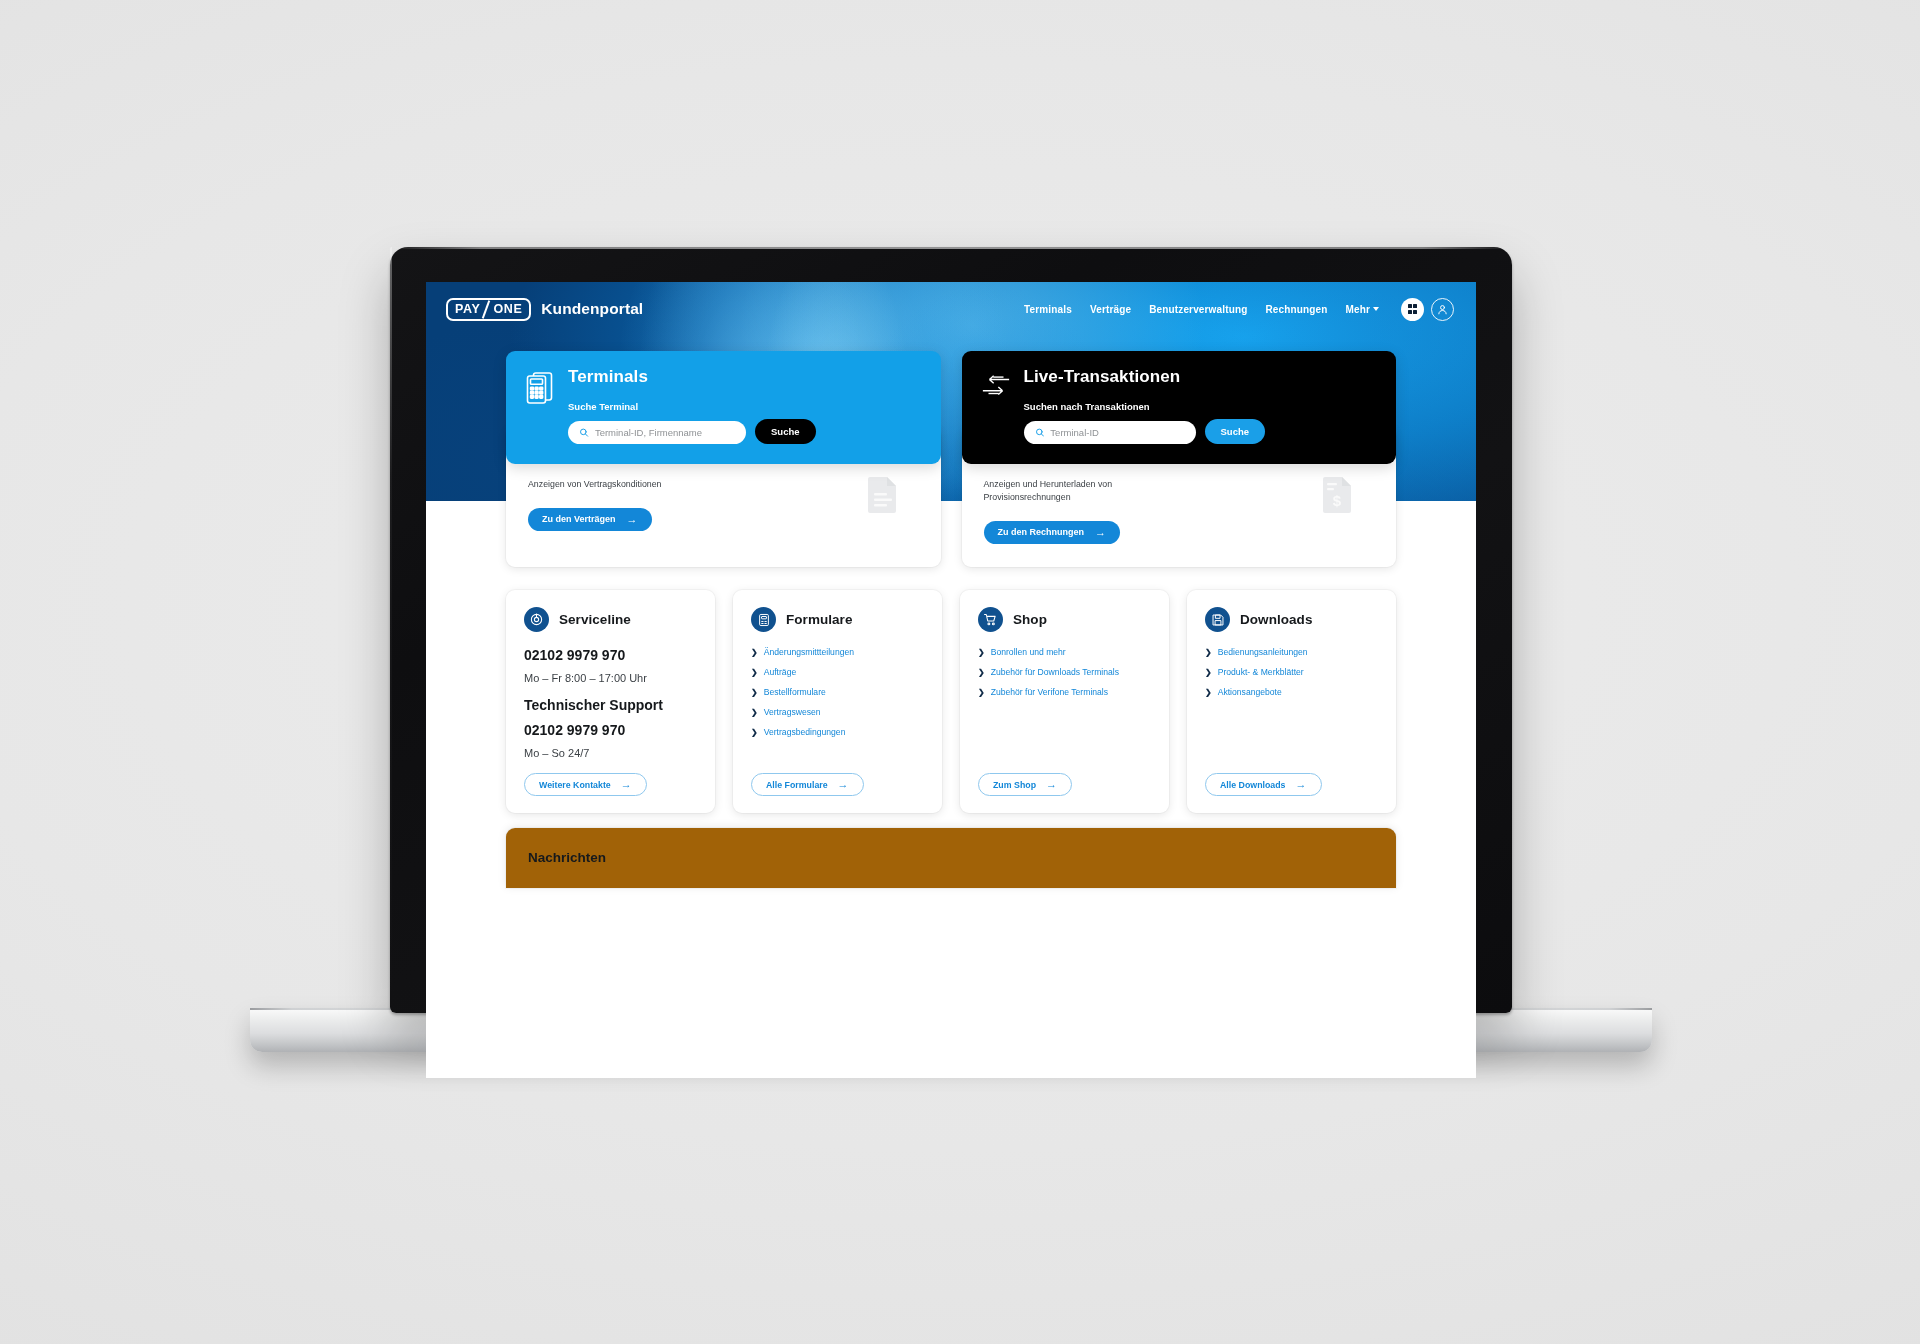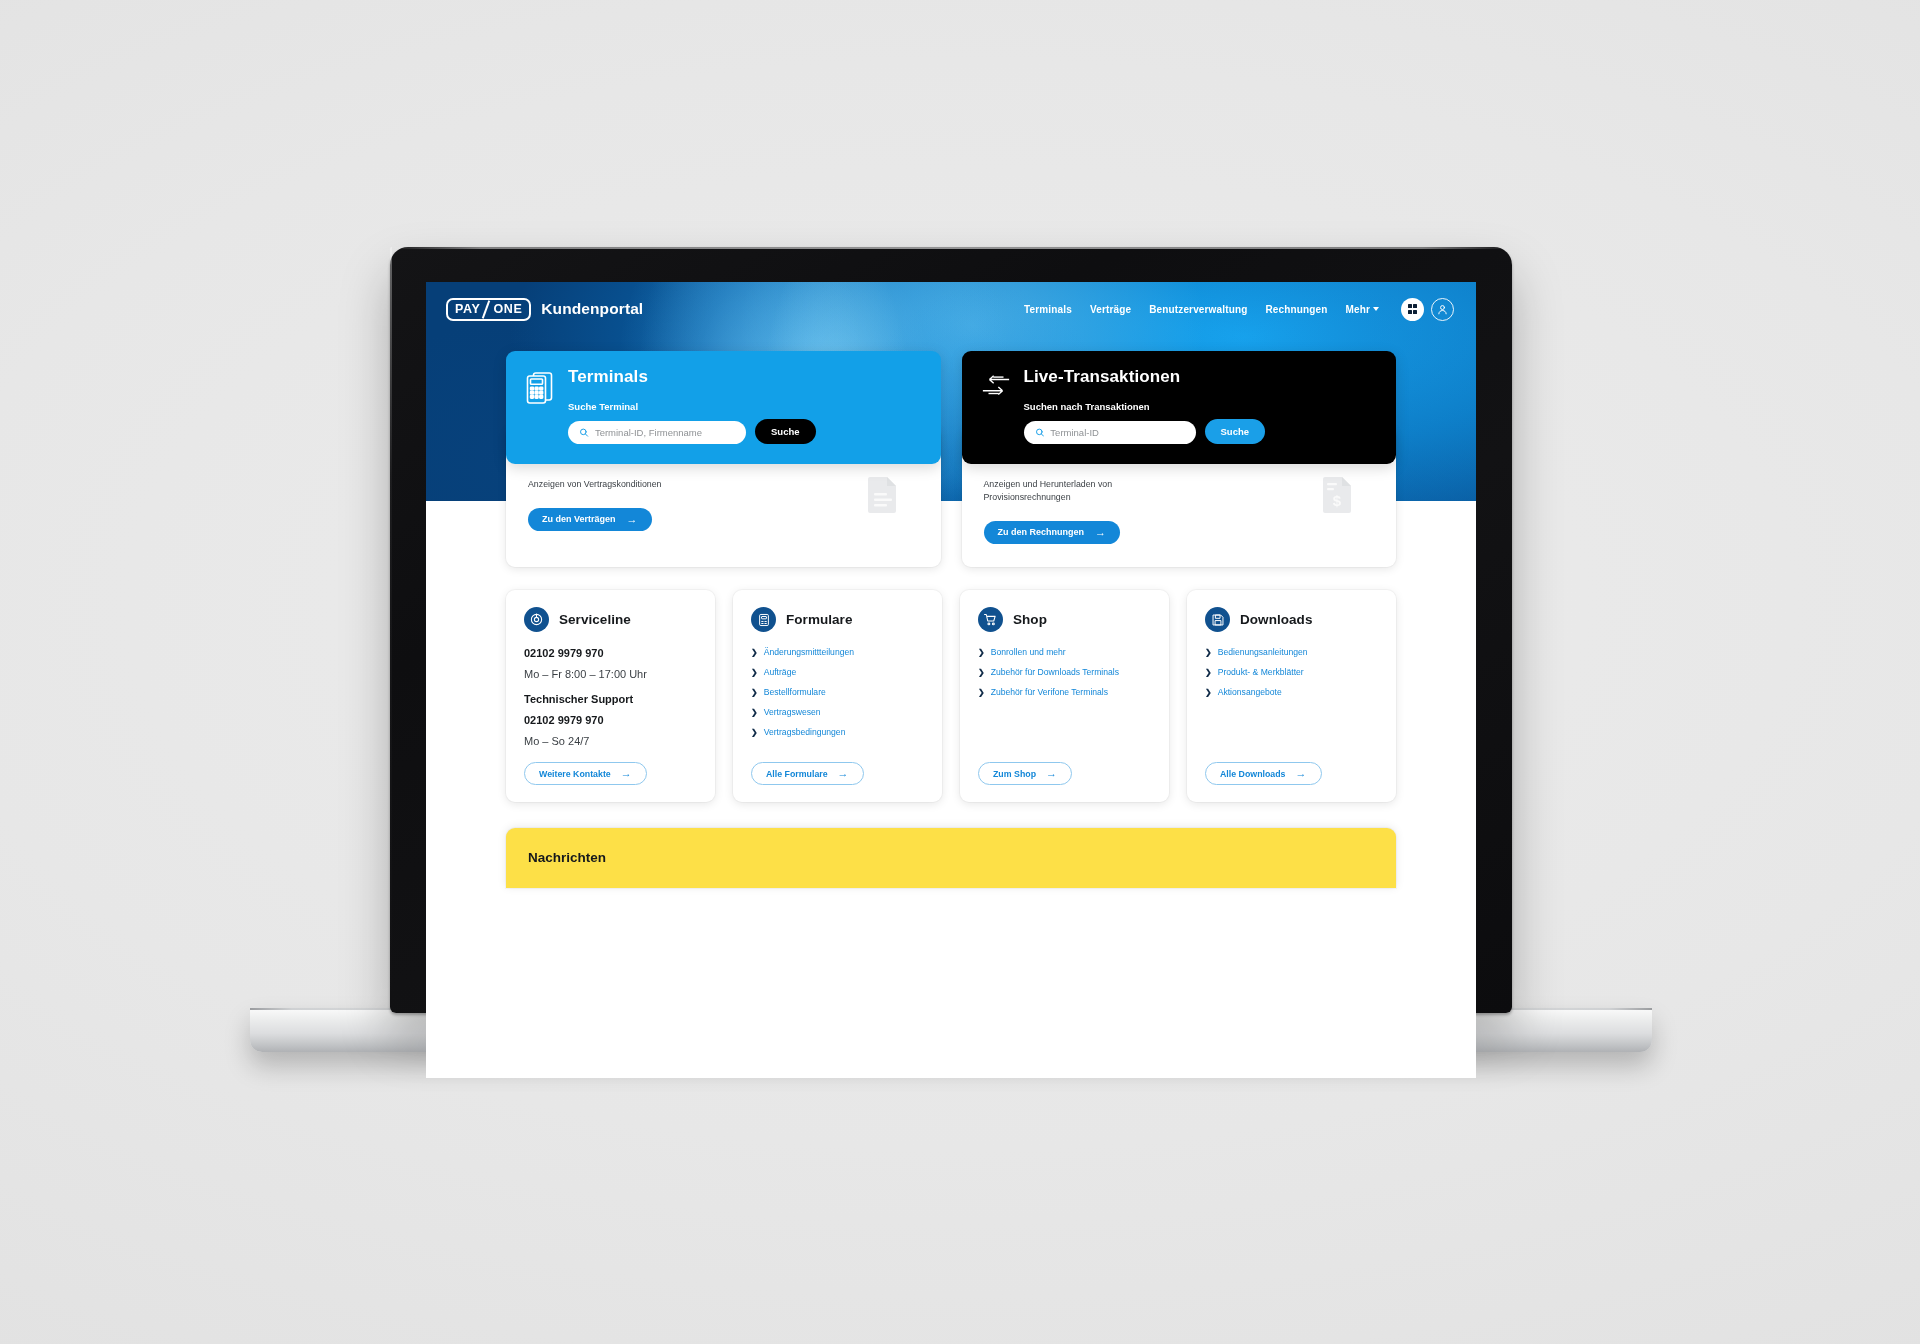--- a/index.html
+++ b/index.html
@@ -309,21 +309,21 @@
   }
   .lcard-head { display: flex; align-items: center; gap: 10px; margin-bottom: 15px; }
   .lcard-icon {
     width: 25px; height: 25px; border-radius: 50%;
     background: #10518f;
     display: flex; align-items: center; justify-content: center;
     flex: 0 0 auto;
   }
   .lcard-title { font-size: 13.5px; font-weight: 700; color: #16191c; letter-spacing: 0.05px; }
 
-  .svc-strong { font-size: 11px; font-weight: 700; color: #16191c; margin-bottom: 9px; }
+  .svc-strong { font-size: 14px; font-weight: 700; color: #16191c; margin-bottom: 9px; }
   .svc-sub { font-size: 11px; color: #3a3f44; margin-bottom: 13px; }
   .svc-sub.last { margin-bottom: 0; }
 
   .link-list { list-style: none; }
   .link-list li {
     display: flex; gap: 6px;
     font-size: 8.6px;
     color: #1387d8;
     line-height: 1.35;
     margin-bottom: 8px;
@@ -349,21 +349,21 @@
   
   .bottom-row {
     position: absolute;
     left: 80px; top: 327px;
     width: 890px;
     display: flex;
     gap: 21px;
   }
   .bcard {
     flex: 1;
-    background: #fde047;
+    background: #a16207;
     border-radius: 9px 9px 0 0;
     height: 60px;
     padding: 22px 22px 0 22px;
     box-shadow: 0 -1px 10px rgba(0,0,0,0.09), 0 0 0 1px rgba(0,0,0,0.03);
   }
   .bcard-title { font-size: 13.5px; font-weight: 700; color: #16191c; }
 </style>
 </head>
 <body>
 

